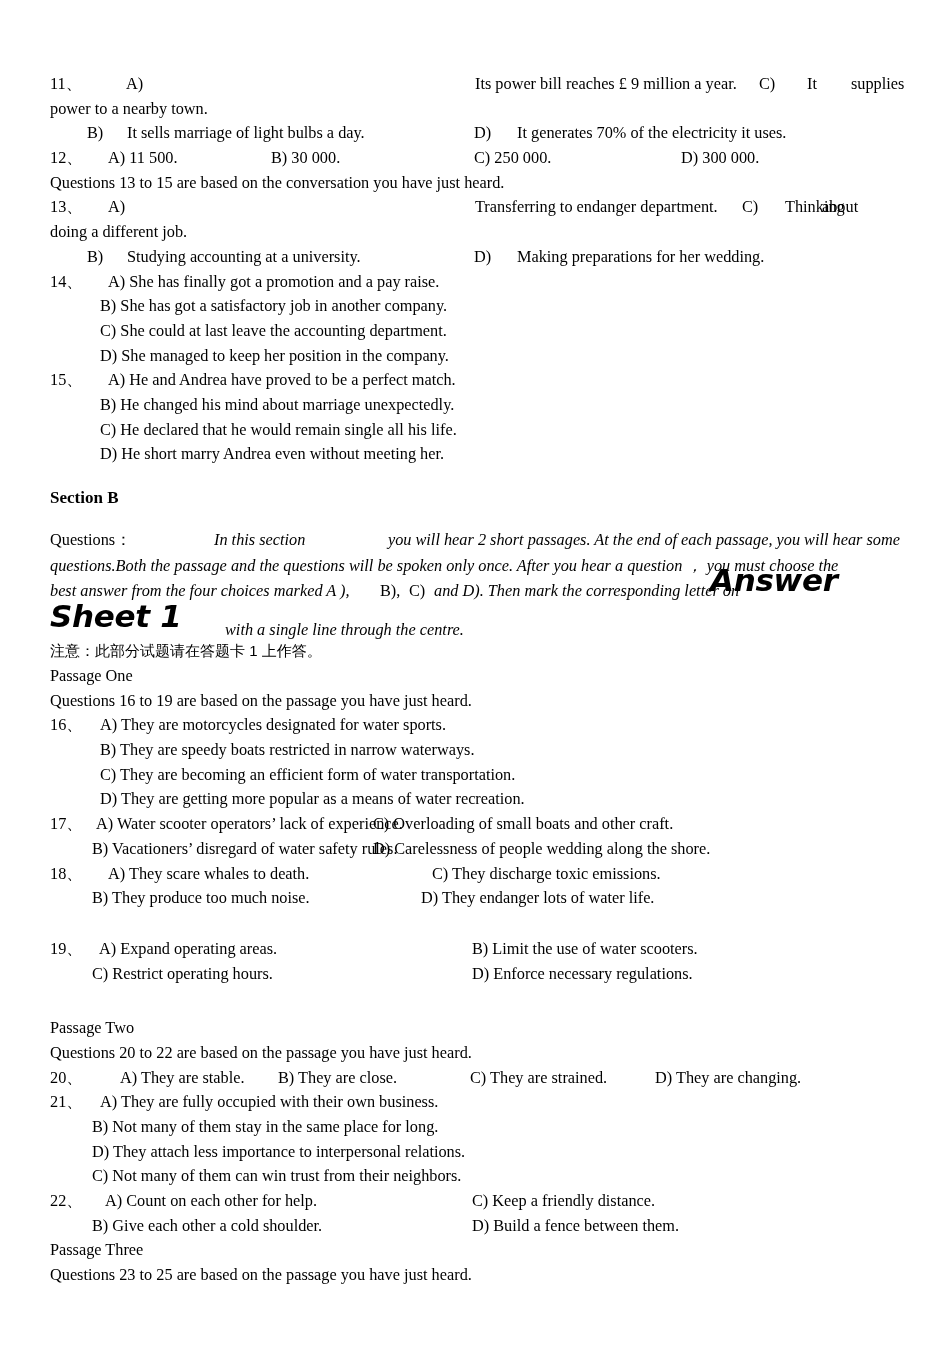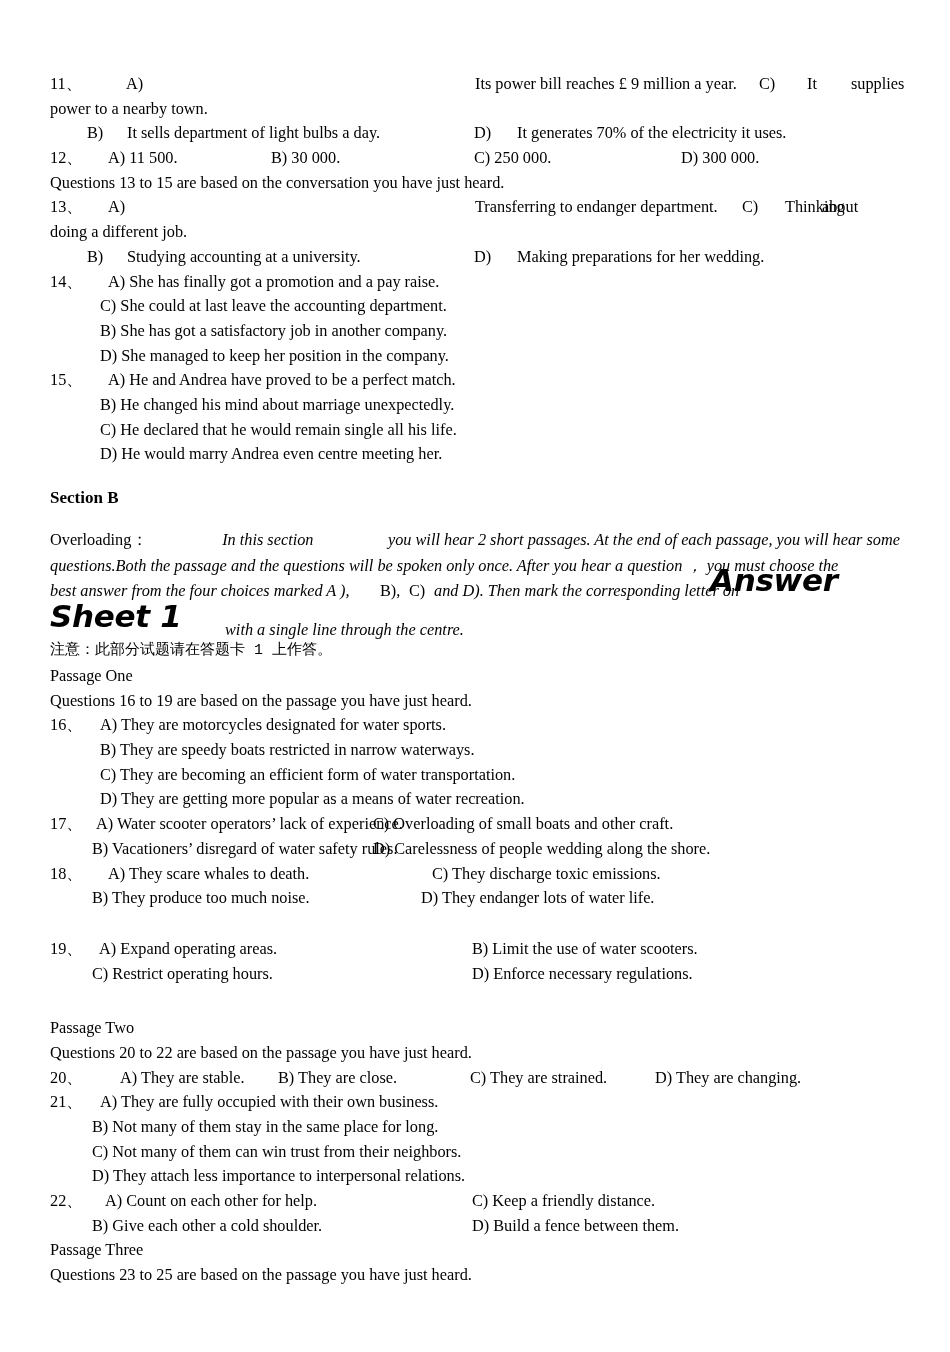--- a/index.html
+++ b/index.html
@@ -55,21 +55,21 @@
 
   .answersheet {
     font-family: "DejaVu Sans", "Liberation Sans", sans-serif;
     font-weight: bold;
     font-style: italic;
     font-size: 31px;
     letter-spacing: -0.3px;
   }
 
   .cjk {
-    font-family: Liberation Mono, monospace;
+    font-family: Liberation Sans, sans-serif;
     font-size: 15px;
     line-height: 26px;
   }
   .spacer-md { height: 26px; }
   .spacer-lg { height: 30px; }
 
   .blk { position: relative; height: 24.7px; }
 </style>
 </head>
 <body>
@@ -82,21 +82,21 @@
     <span class="run" style="left:425px">Its power bill reaches £ 9 million a year.</span>
     <span class="run" style="left:709px">C)</span>
     <span class="run" style="left:757px">It</span>
     <span class="run" style="left:801px">supplies</span>
   </div>
   <div class="blk">
     <span class="run" style="left:0">power to a nearby town.</span>
   </div>
   <div class="blk">
     <span class="run" style="left:37px">B)</span>
-    <span class="run" style="left:77px">It sells department of light bulbs a day.</span>
+    <span class="run" style="left:77px">It sells marriage of light bulbs a day.</span>
     <span class="run" style="left:424px">D)</span>
     <span class="run" style="left:467px">It generates 70% of the electricity it uses.</span>
   </div>
 
   <div class="blk">
     <span class="run" style="left:0">12、</span>
     <span class="run" style="left:58px">A) 11 500.</span>
     <span class="run" style="left:221px">B) 30 000.</span>
     <span class="run" style="left:424px">C) 250 000.</span>
     <span class="run" style="left:631px">D) 300 000.</span>
@@ -122,48 +122,48 @@
     <span class="run" style="left:77px">Studying accounting at a university.</span>
     <span class="run" style="left:424px">D)</span>
     <span class="run" style="left:467px">Making preparations for her wedding.</span>
   </div>
 
   <div class="blk">
     <span class="run" style="left:0">14、</span>
     <span class="run" style="left:58px">A) She has finally got a promotion and a pay raise.</span>
   </div>
   <div class="blk">
+    <span class="run" style="left:50px">B) She has got a satisfactory job in another company.</span>
+  </div>
+  <div class="blk">
     <span class="run" style="left:50px">C) She could at last leave the accounting department.</span>
-  </div>
-  <div class="blk">
-    <span class="run" style="left:50px">B) She has got a satisfactory job in another company.</span>
   </div>
   <div class="blk">
     <span class="run" style="left:50px">D) She managed to keep her position in the company.</span>
   </div>
 
   <div class="blk">
     <span class="run" style="left:0">15、</span>
     <span class="run" style="left:58px">A) He and Andrea have proved to be a perfect match.</span>
   </div>
   <div class="blk">
     <span class="run" style="left:50px">B) He changed his mind about marriage unexpectedly.</span>
   </div>
   <div class="blk">
     <span class="run" style="left:50px">C) He declared that he would remain single all his life.</span>
   </div>
   <div class="blk">
-    <span class="run" style="left:50px">D) He would marry Andrea even centre meeting her.</span>
+    <span class="run" style="left:50px">D) He short marry Andrea even without meeting her.</span>
   </div>
 
   <div class="section-head">Section B</div>
 
   <div class="directions">
     <div class="dir-line">
-      <span class="roman">Overloading：</span>
+      <span class="roman">Questions：</span>
       <span class="ital">In  this  section</span>
       <span class="ital">you  will  hear  2  short  passages.  At  the  end  of  each  passage,  you  will  hear  some</span>
     </div>
     <div class="dir-line last">
       <span class="ital">questions.Both the passage and the questions will be spoken only once. After you hear a question ，  you must choose the</span>
     </div>
     <div class="dir-line last" style="position:relative;height:26px">
       <span class="ital" style="position:absolute;left:0;top:0">best  answer  from  the  four  choices  marked  A  ),</span>
       <span class="roman" style="position:absolute;left:330px;top:0">B),</span>
       <span class="roman" style="position:absolute;left:359px;top:0">C)</span>
@@ -249,24 +249,24 @@
   </div>
 
   <div class="blk">
     <span class="run" style="left:0">21、</span>
     <span class="run" style="left:50px">A) They are fully occupied with their own business.</span>
   </div>
   <div class="blk">
     <span class="run" style="left:42px">B) Not many of them stay in the same place for long.</span>
   </div>
   <div class="blk">
+    <span class="run" style="left:42px">D) They attach less importance to interpersonal relations.</span>
+  </div>
+  <div class="blk">
     <span class="run" style="left:42px">C) Not many of them can win trust from their neighbors.</span>
-  </div>
-  <div class="blk">
-    <span class="run" style="left:42px">D) They attach less importance to interpersonal relations.</span>
   </div>
 
   <div class="blk">
     <span class="run" style="left:0">22、</span>
     <span class="run" style="left:55px">A) Count on each other for help.</span>
     <span class="run" style="left:422px">C) Keep a friendly distance.</span>
   </div>
   <div class="blk">
     <span class="run" style="left:42px">B) Give each other a cold shoulder.</span>
     <span class="run" style="left:422px">D) Build a fence between them.</span>

